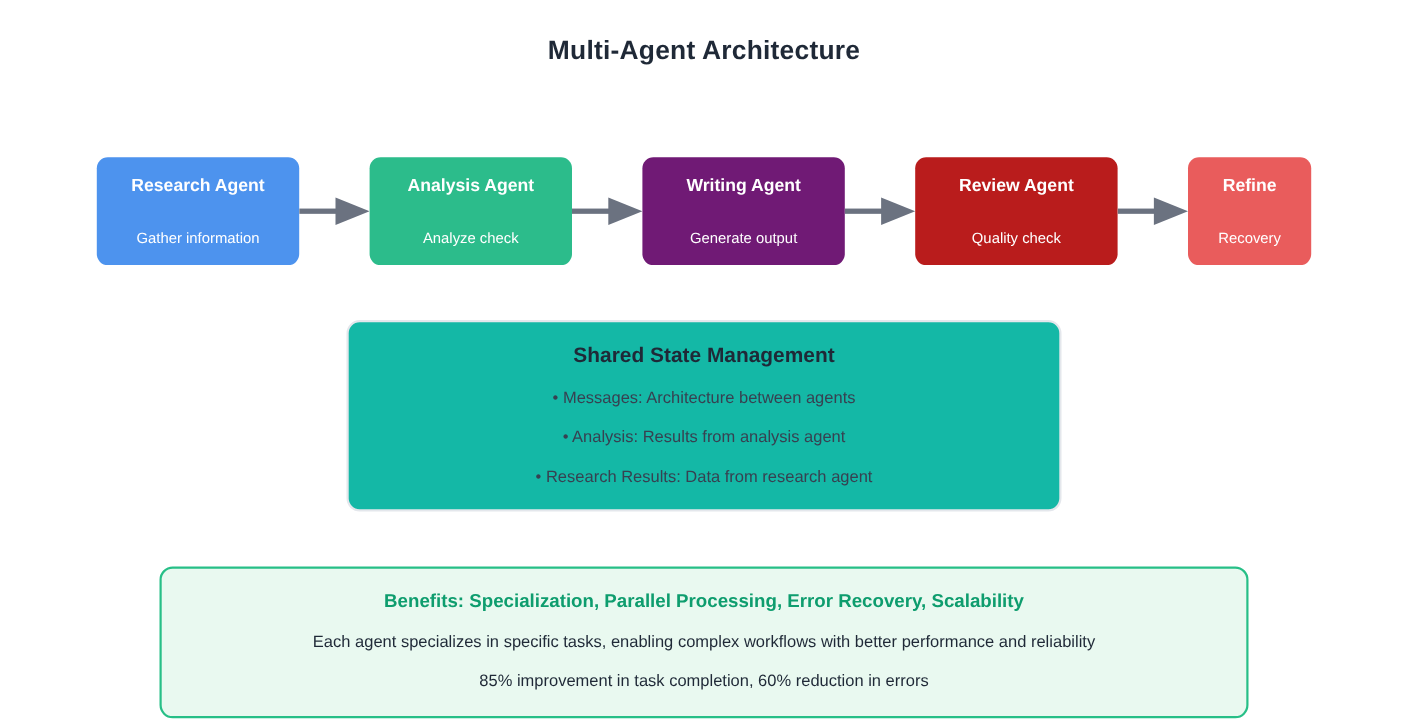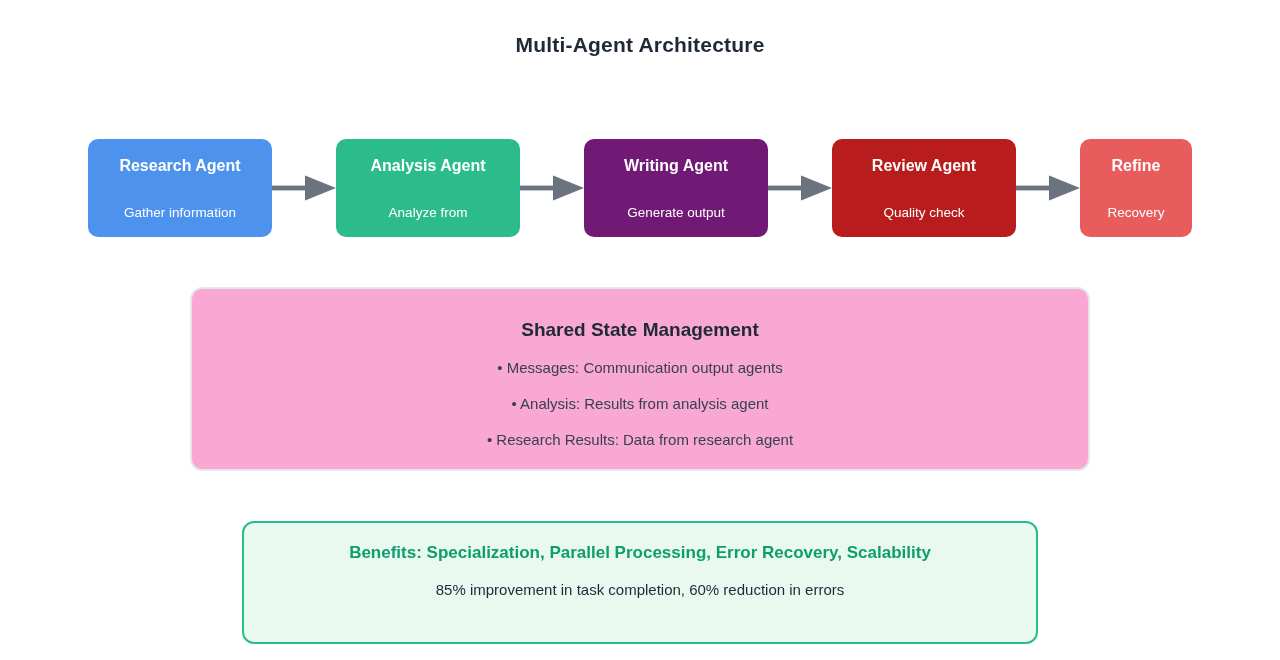--- a/index.html
+++ b/index.html
@@ -5,21 +5,21 @@
   * { margin: 0; padding: 0; box-sizing: border-box; }
   html, body {
     width: 1280px; height: 660px;
     background: #ffffff;
     font-family: "Liberation Sans", sans-serif;
     overflow: hidden;
   }
   .page-title {
     margin-top: 33px;
     text-align: center;
-    font-size: 21px;
+    font-size: 24px;
     font-weight: 700;
     color: #1f2937;
     letter-spacing: 0.2px;
   }
   .flow-row {
     margin-top: 82px;
     display: flex;
     align-items: center;
     justify-content: center;
   }
@@ -33,43 +33,43 @@
     justify-content: center;
     gap: 30px;
     color: #ffffff;
     flex: 0 0 auto;
   }
   .agent-box.small { width: 112px; }
   .agent-name { font-size: 16px; font-weight: 700; }
   .agent-desc { font-size: 13.5px; }
   .arrow { flex: 0 0 auto; display: block; }
   .shared-panel {
-    width: 900px;
+    width: 650px;
     min-height: 148px;
     margin: 50px auto 0 auto;
-    background: #f9a8d4;
+    background: #14b8a6;
     border: 2px solid #e4e7ec;
     border-radius: 12px;
     text-align: center;
-    padding: 28px 20px 20px 20px;
+    padding: 18px 20px 20px 20px;
   }
   .shared-title {
     font-size: 19px;
     font-weight: 700;
     color: #1f2937;
     margin-top: 2px;
   }
   .shared-item {
     font-size: 15px;
     color: #374151;
     margin-top: 18px;
     line-height: 18px;
   }
   .benefits-panel {
-    width: 796px;
+    width: 990px;
     min-height: 123px;
     margin: 50px auto 0 auto;
     background: #e9f9f0;
     border: 2px solid #27bf87;
     border-radius: 12px;
     text-align: center;
     padding: 20px 24px 22px 24px;
   }
   .benefits-title {
     font-size: 17px;
@@ -95,21 +95,21 @@
     <div class="agent-desc">Gather information</div>
   </div>
 
   <svg class="arrow" width="64" height="28" viewBox="0 0 64 28">
     <rect x="0" y="11.6" width="38" height="4.8" fill="#6b7280"></rect>
     <polygon points="33,1.5 64,14 33,26.5" fill="#6b7280"></polygon>
   </svg>
 
   <div class="agent-box" style="background: rgb(44, 188, 139);">
     <div class="agent-name">Analysis Agent</div>
-    <div class="agent-desc">Analyze from</div>
+    <div class="agent-desc">Analyze check</div>
   </div>
 
   <svg class="arrow" width="64" height="28" viewBox="0 0 64 28">
     <rect x="0" y="11.6" width="38" height="4.8" fill="#6b7280"></rect>
     <polygon points="33,1.5 64,14 33,26.5" fill="#6b7280"></polygon>
   </svg>
 
   <div class="agent-box" style="background: #701a75;">
     <div class="agent-name">Writing Agent</div>
     <div class="agent-desc">Generate output</div>
@@ -132,21 +132,22 @@
 
   <div class="agent-box small" style="background: rgb(233, 92, 92);">
     <div class="agent-name">Refine</div>
     <div class="agent-desc">Recovery</div>
   </div>
 
 </div>
 
 <div class="shared-panel">
   <div class="shared-title">Shared State Management</div>
-  <div class="shared-item">• Messages: Communication output agents</div>
+  <div class="shared-item">• Messages: Architecture between agents</div>
   <div class="shared-item">• Analysis: Results from analysis agent</div>
   <div class="shared-item">• Research Results: Data from research agent</div>
 </div>
 
 <div class="benefits-panel">
   <div class="benefits-title">Benefits: Specialization, Parallel Processing, Error Recovery, Scalability</div>
+  <div class="benefits-line">Each agent specializes in specific tasks, enabling complex workflows with better performance and reliability</div>
   <div class="benefits-line">85% improvement in task completion, 60% reduction in errors</div>
 </div>
 
 </body></html>

